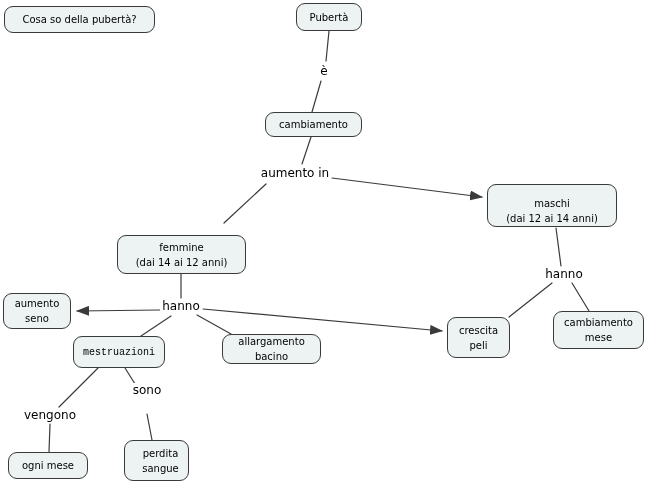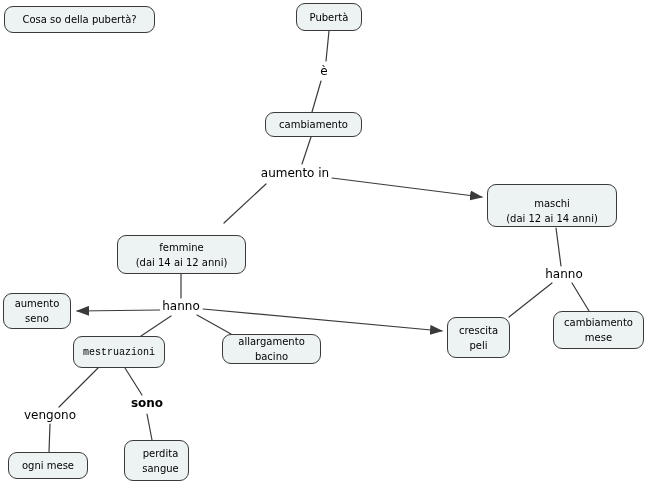--- a/index.html
+++ b/index.html
@@ -123,14 +123,14 @@
     </div>
     <div class="node" style="left: 124px; top: 440px; width: 65px; height: 41px; padding-left: 8px;">
       <span>perdita</span>
       <span>sangue</span>
     </div>
     <div class="link-label" style="left: 324px; top: 71px;">è</div>
     <div class="link-label" style="left: 295px; top: 173px;">aumento in</div>
     <div class="link-label" style="left: 181px; top: 306px;">hanno</div>
     <div class="link-label" style="left: 564px; top: 274px;">hanno</div>
     <div class="link-label" style="left: 50px; top: 415px;">vengono</div>
-    <div class="link-label" style="left: 147px; top: 403px; font-weight: bold;">sono</div>
+    <div class="link-label" style="left: 147px; top: 390px;">sono</div>
   </div>
 
 </body></html>

